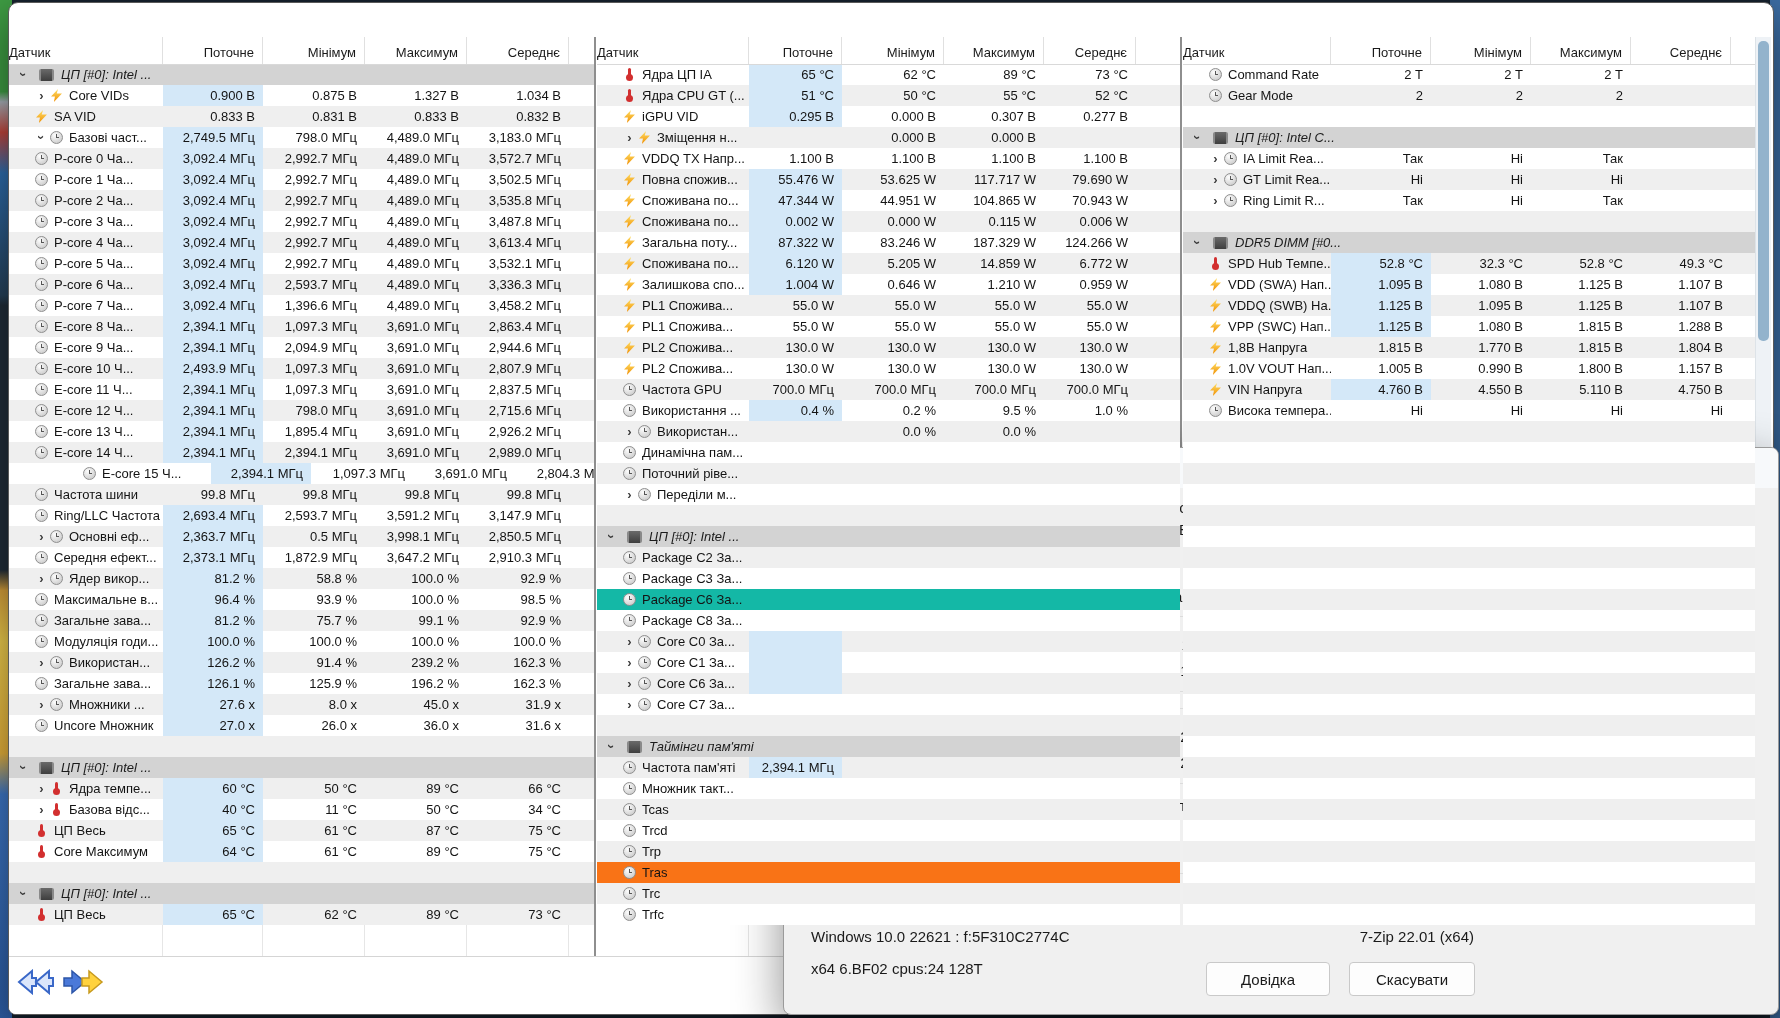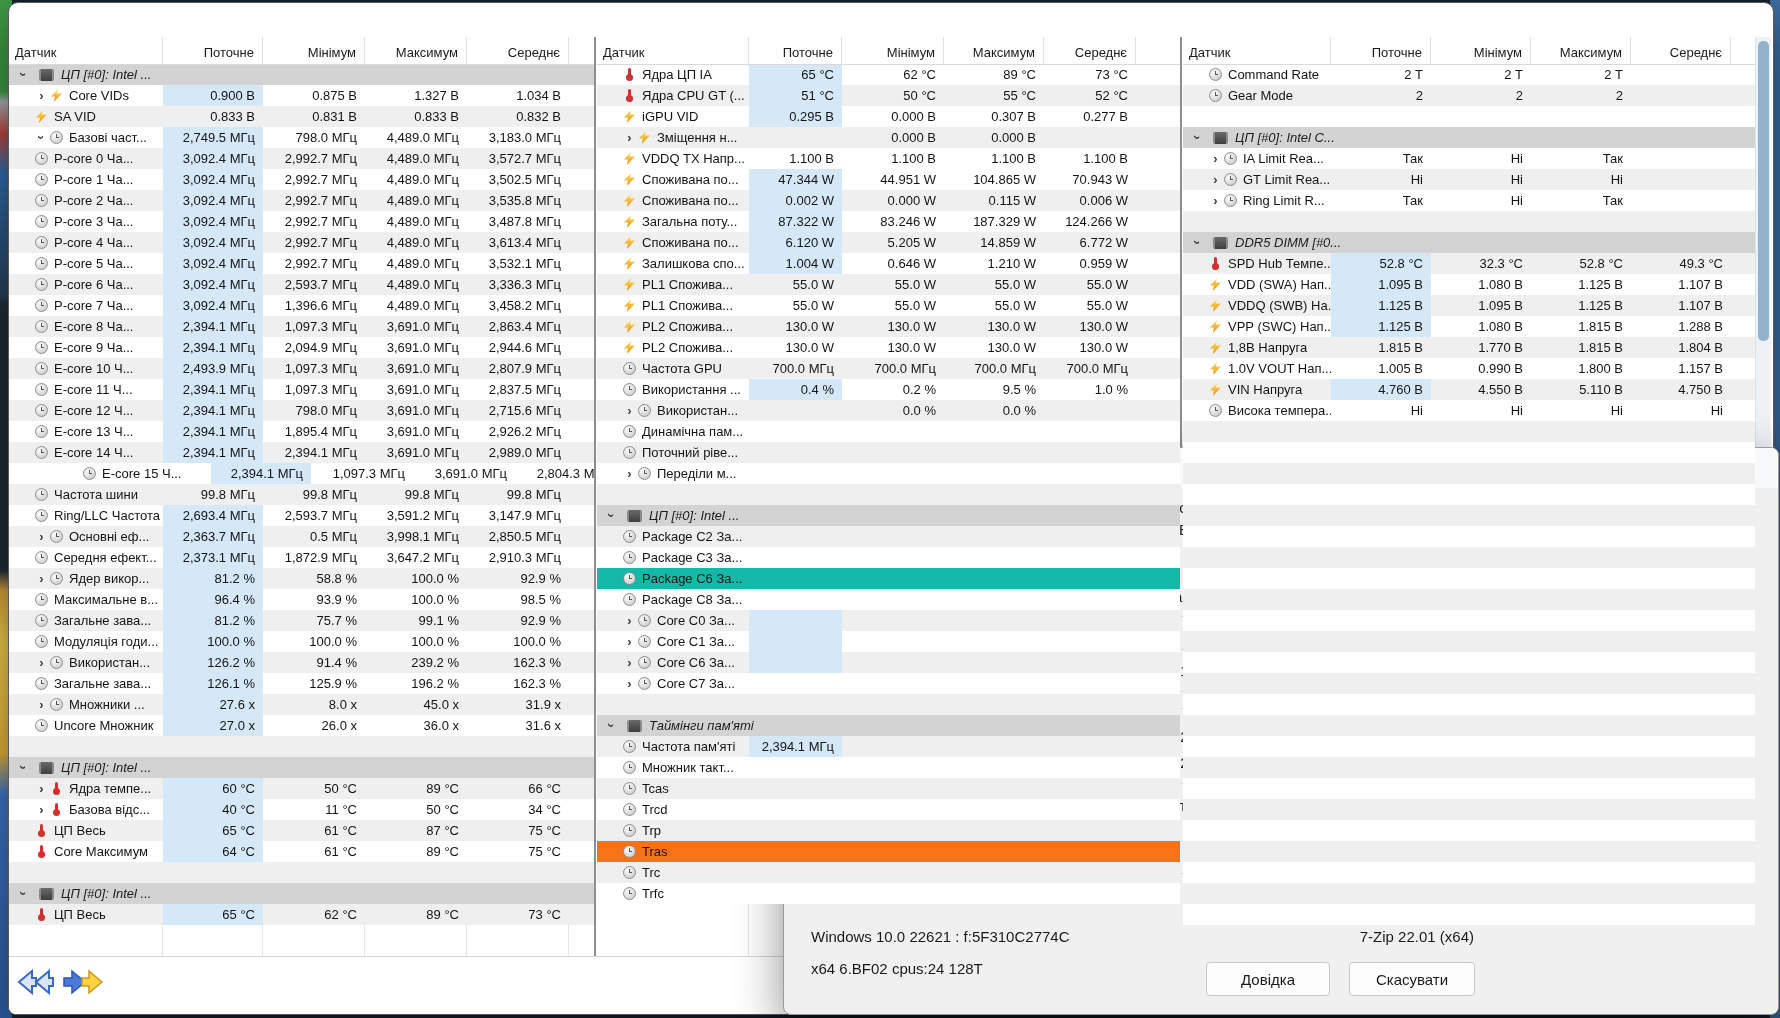--- a/index.html
+++ b/index.html
@@ -32,21 +32,21 @@
 
   
   #tables{position:absolute;left:0;top:34px;width:1764px;height:919px;background:#fff;
           border-bottom:1px solid #d5d5d5;}
   .tdivider{position:absolute;top:0;height:919px;width:2px;background:#8e8e8e;}
   .panel{position:absolute;top:0;height:919px;overflow:hidden;}
   .vline{position:absolute;top:0;height:919px;width:1px;background:#e6e6e6;}
   .phead{position:absolute;left:0;top:0;right:0;height:27px;display:grid;background:#fff;
          border-bottom:1px solid #d9d9d9;font-size:13px;color:#1a1a1a;z-index:3;}
   .phead .hc{display:flex;align-items:flex-end;padding:0 8px 4px 8px;border-right:1px solid #e0e0e0;}
-  .phead .hc.first{justify-content:flex-start;padding-left:6px;}
+  .phead .hc.first{justify-content:flex-start;padding-left:0;}
   .phead .hc:not(.first){justify-content:flex-end;}
   .rows{position:absolute;left:0;top:27px;right:0;}
   .srow{display:grid;height:21px;align-items:center;font-size:13px;color:#141414;position:relative;z-index:2;}
   .lcell{display:flex;align-items:center;height:21px;padding-left:26px;overflow:hidden;white-space:nowrap;}
   .lcell.withchev{padding-left:24px;}
   .vcell{text-align:right;padding-right:8px;height:21px;line-height:21px;overflow:hidden;white-space:nowrap;}
   .vcell.hl{background:#d4e8f8;}
   .grow{height:21px;display:flex;align-items:center;background:#d3d3d3;
         font-style:italic;color:#1b1b1b;padding-left:6px;position:relative;z-index:2;font-size:13px;white-space:nowrap;}
   .chev{width:17px;flex:none;font-weight:700;color:#3c3c3c;font-size:13px;display:inline-flex;
@@ -635,20 +635,31 @@
           </div>
           <div class="srow" style="grid-template-columns: 152px 93px 102px 100px 92px 1fr; background: rgb(255, 255, 255);">
             <div class="lcell">
               <span class="ic ic-bolt"></span>
               <span>VDDQ TX Напр...</span>
             </div>
             <div class="vcell">1.100 В</div>
             <div class="vcell">1.100 В</div>
             <div class="vcell">1.100 В</div>
             <div class="vcell">1.100 В</div>
+            <div></div>
+          </div>
+          <div class="srow" style="grid-template-columns: 152px 93px 102px 100px 92px 1fr; background: rgb(239, 239, 239);">
+            <div class="lcell">
+              <span class="ic ic-bolt"></span>
+              <span>Повна спожив...</span>
+            </div>
+            <div class="vcell hl">55.476 W</div>
+            <div class="vcell">53.625 W</div>
+            <div class="vcell">117.717 W</div>
+            <div class="vcell">79.690 W</div>
             <div></div>
           </div>
           <div class="srow" style="grid-template-columns: 152px 93px 102px 100px 92px 1fr; background: rgb(255, 255, 255);">
             <div class="lcell">
               <span class="ic ic-bolt"></span>
               <span>Споживана по...</span>
             </div>
             <div class="vcell hl">47.344 W</div>
             <div class="vcell">44.951 W</div>
             <div class="vcell">104.865 W</div>

